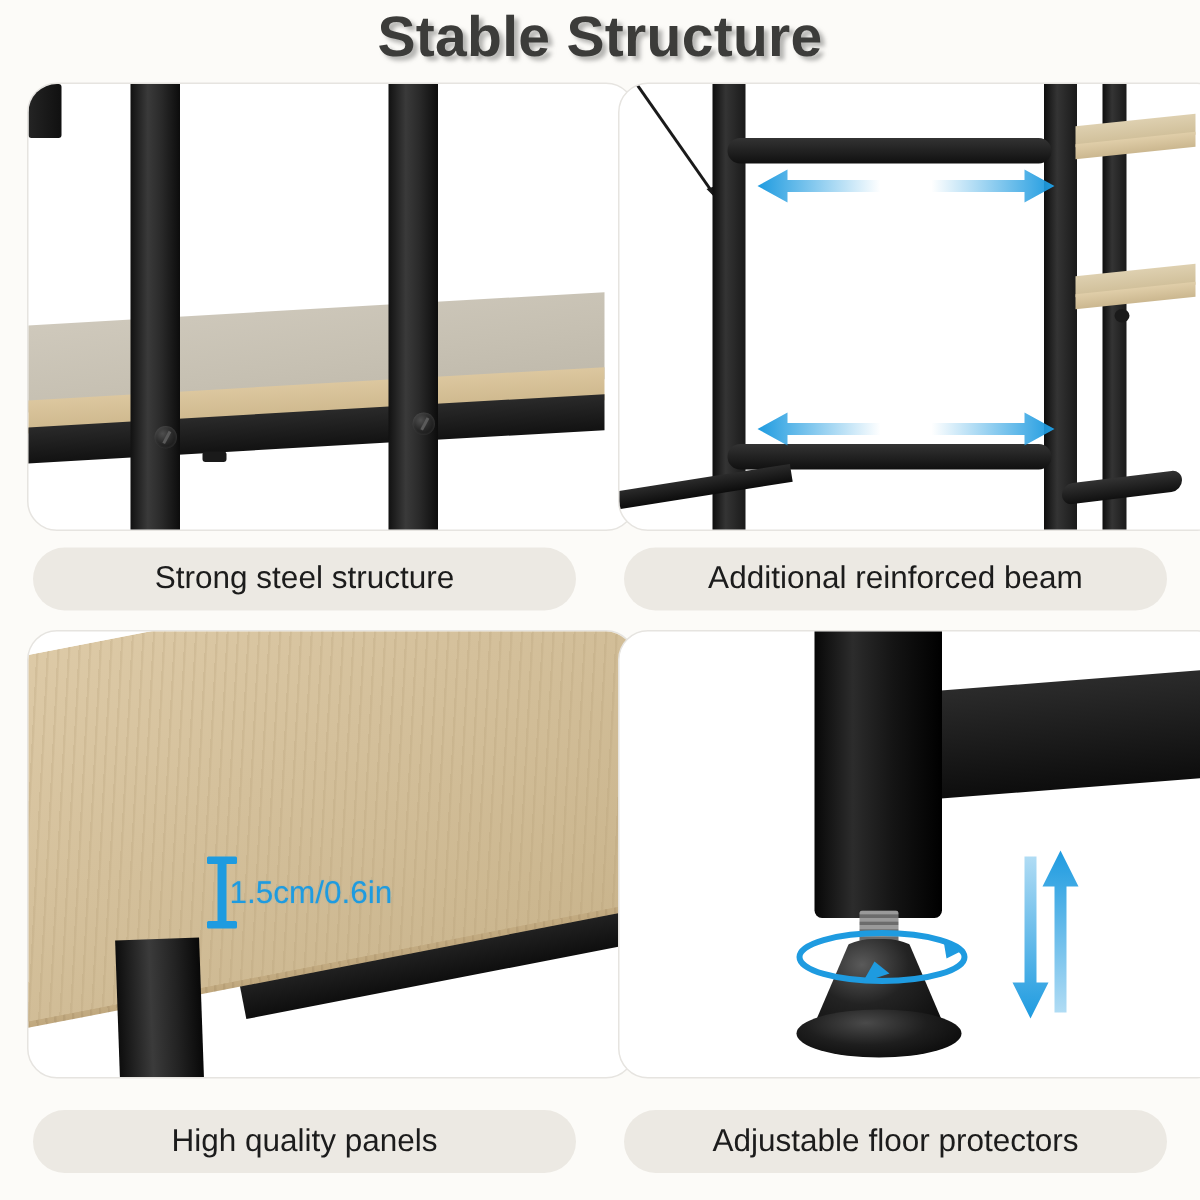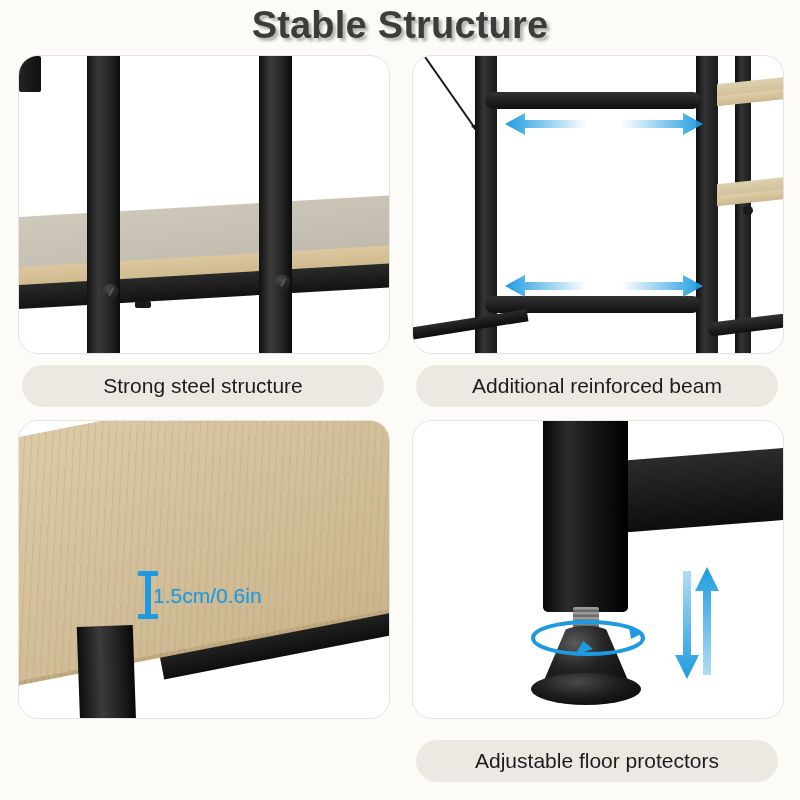--- a/index.html
+++ b/index.html
@@ -23,20 +23,21 @@
     text-shadow:3px 3px 3px rgba(120,120,118,.55);
   }
 
   
   .card{
     position:absolute;
     background:#FFFFFF;
     border:1px solid #E6E4E0;
     border-radius:20px;
     overflow:hidden;
+    padding-left:34px;
   }
   #card-tl{left:18px;  top:55px;  width:370px; height:297px;}
   #card-tr{left:412px; top:55px;  width:370px; height:297px;}
   #card-bl{left:18px;  top:420px; width:370px; height:297px;}
   #card-br{left:412px; top:420px; width:370px; height:297px;}
 
   .scene{position:absolute;inset:0;overflow:hidden;}
 
   
   .caption{
@@ -332,15 +333,16 @@
             </defs>
           <path d="M32 112 L32 28 L24 28 L36 4 L48 28 L40 28 L40 112 Z" fill="url(#gUp)"></path>
           <path d="M14 8 L14 92 L22 92 L10 116 L-2 92 L6 92 L6 8 Z" fill="url(#gDn)" transform="translate(6,0)"></path>
         </svg>
       </div>
     </div>
   </div>
 
   <div class="caption" id="cap-tr">Additional reinforced beam</div>
   <div class="caption" id="cap-tl">Strong steel structure</div>
+  <div class="caption" id="cap-bl">High quality panels</div>
   <div class="caption" id="cap-br">Adjustable floor protectors</div>
 
 </div>
 
 </body></html>

